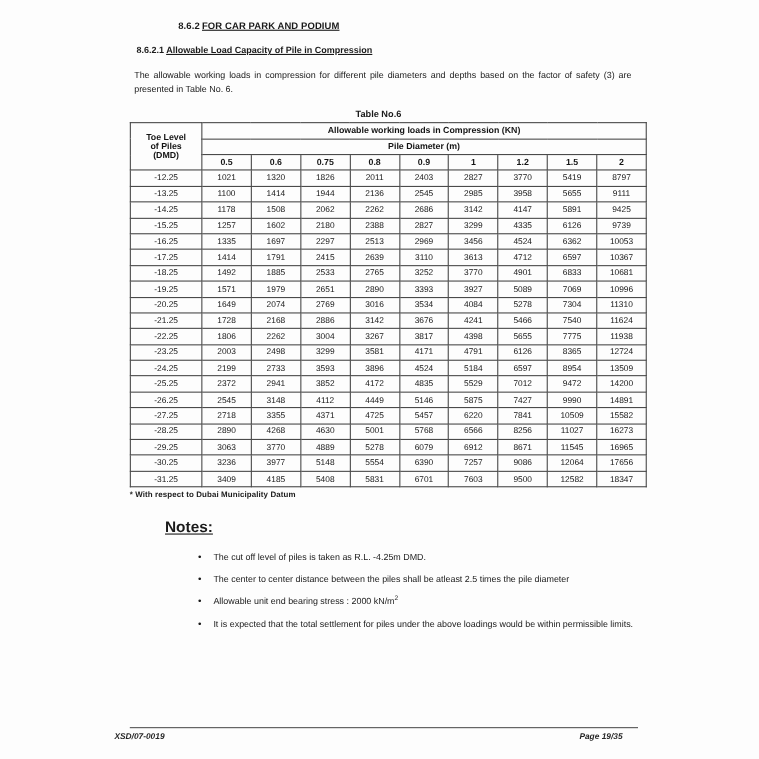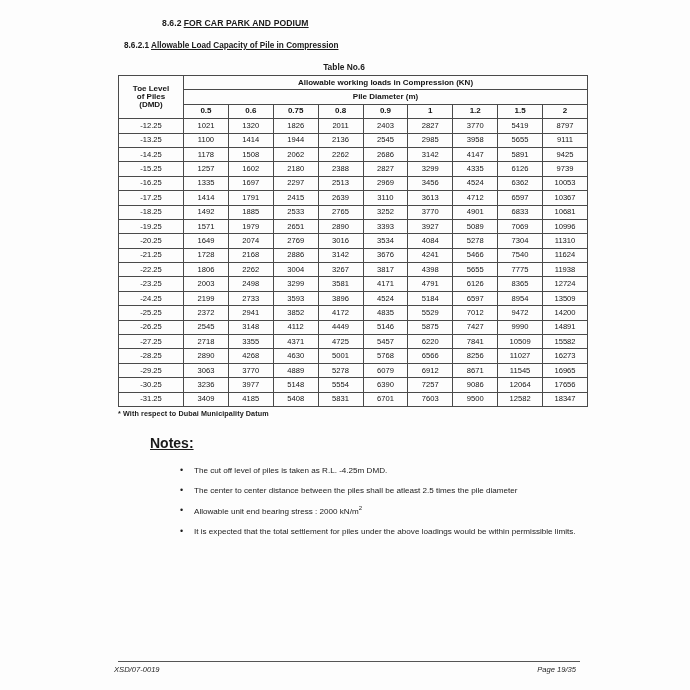--- a/index.html
+++ b/index.html
@@ -148,40 +148,42 @@
   .footer-rule {
     position: absolute;
     left: 118px;
     top: 661px;
     width: 462px;
     height: 0;
     border-top: 1px solid #555;
   }
   .footer {
     position: absolute;
-    left: 114px;
+    left: 104px;
     top: 665px;
     width: 462px;
     display: flex;
     justify-content: space-between;
     font-size: 7.6px;
     font-style: italic;
     color: #262626;
+    font-weight: bold;
   }
 </style>
 </head>
 <body>
 
 <div class="page">
   <div class="content">
 
     <div class="h-sec"><span class="num">8.6.2</span><span class="ul">FOR CAR PARK AND PODIUM</span></div>
 
     <div class="h-sub"><span class="num">8.6.2.1</span> <span class="ul">Allowable Load Capacity of Pile in Compression</span></div>
 
+    <p class="intro">The allowable working loads in compression for different pile diameters and depths based on the factor of safety (3) are presented in Table No. 6.</p>
 
     <div class="table-caption">Table No.6</div>
 
     <table class="loads">
       <thead>
         <tr>
           <th class="toe-head" rowspan="3">
             <span>Toe Level</span><br>
             <span>of  Piles</span><br>
             <span>(DMD)</span>

